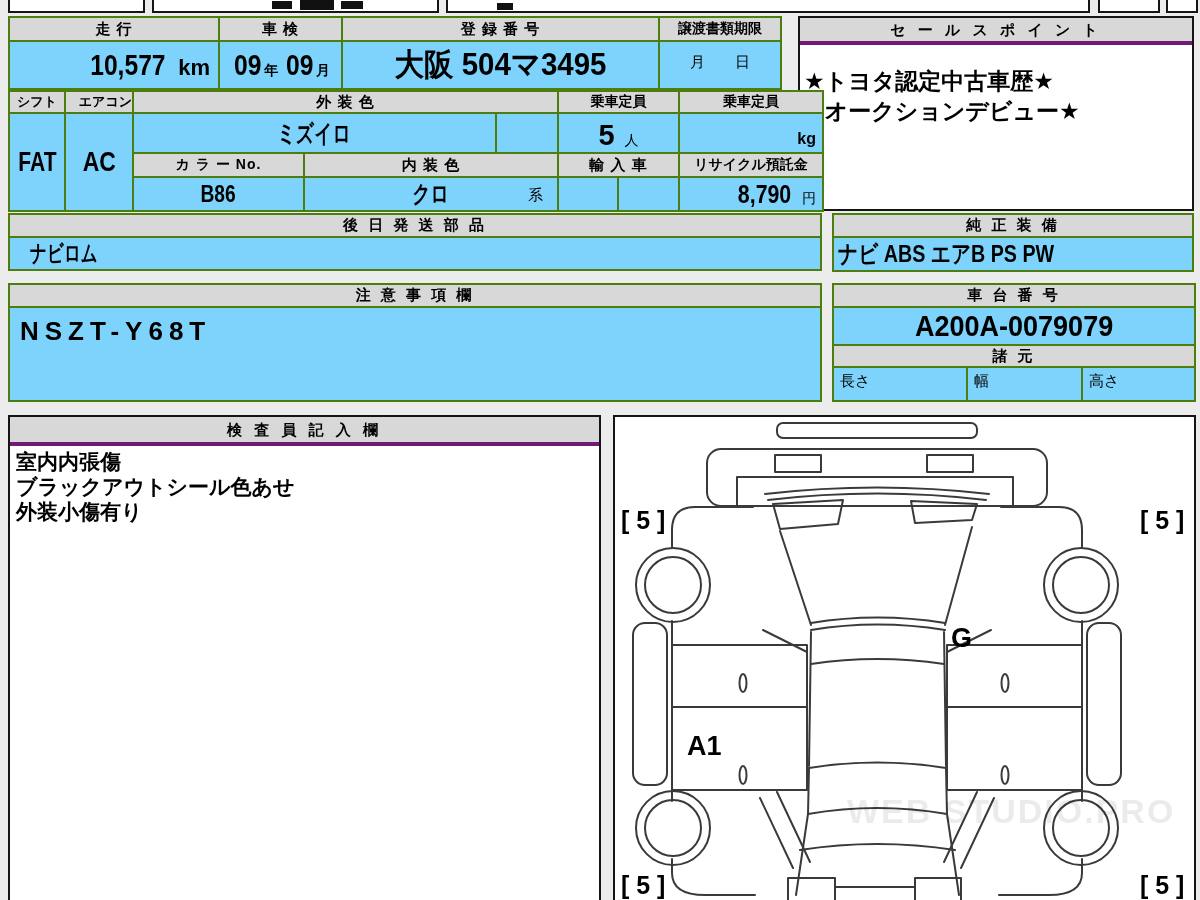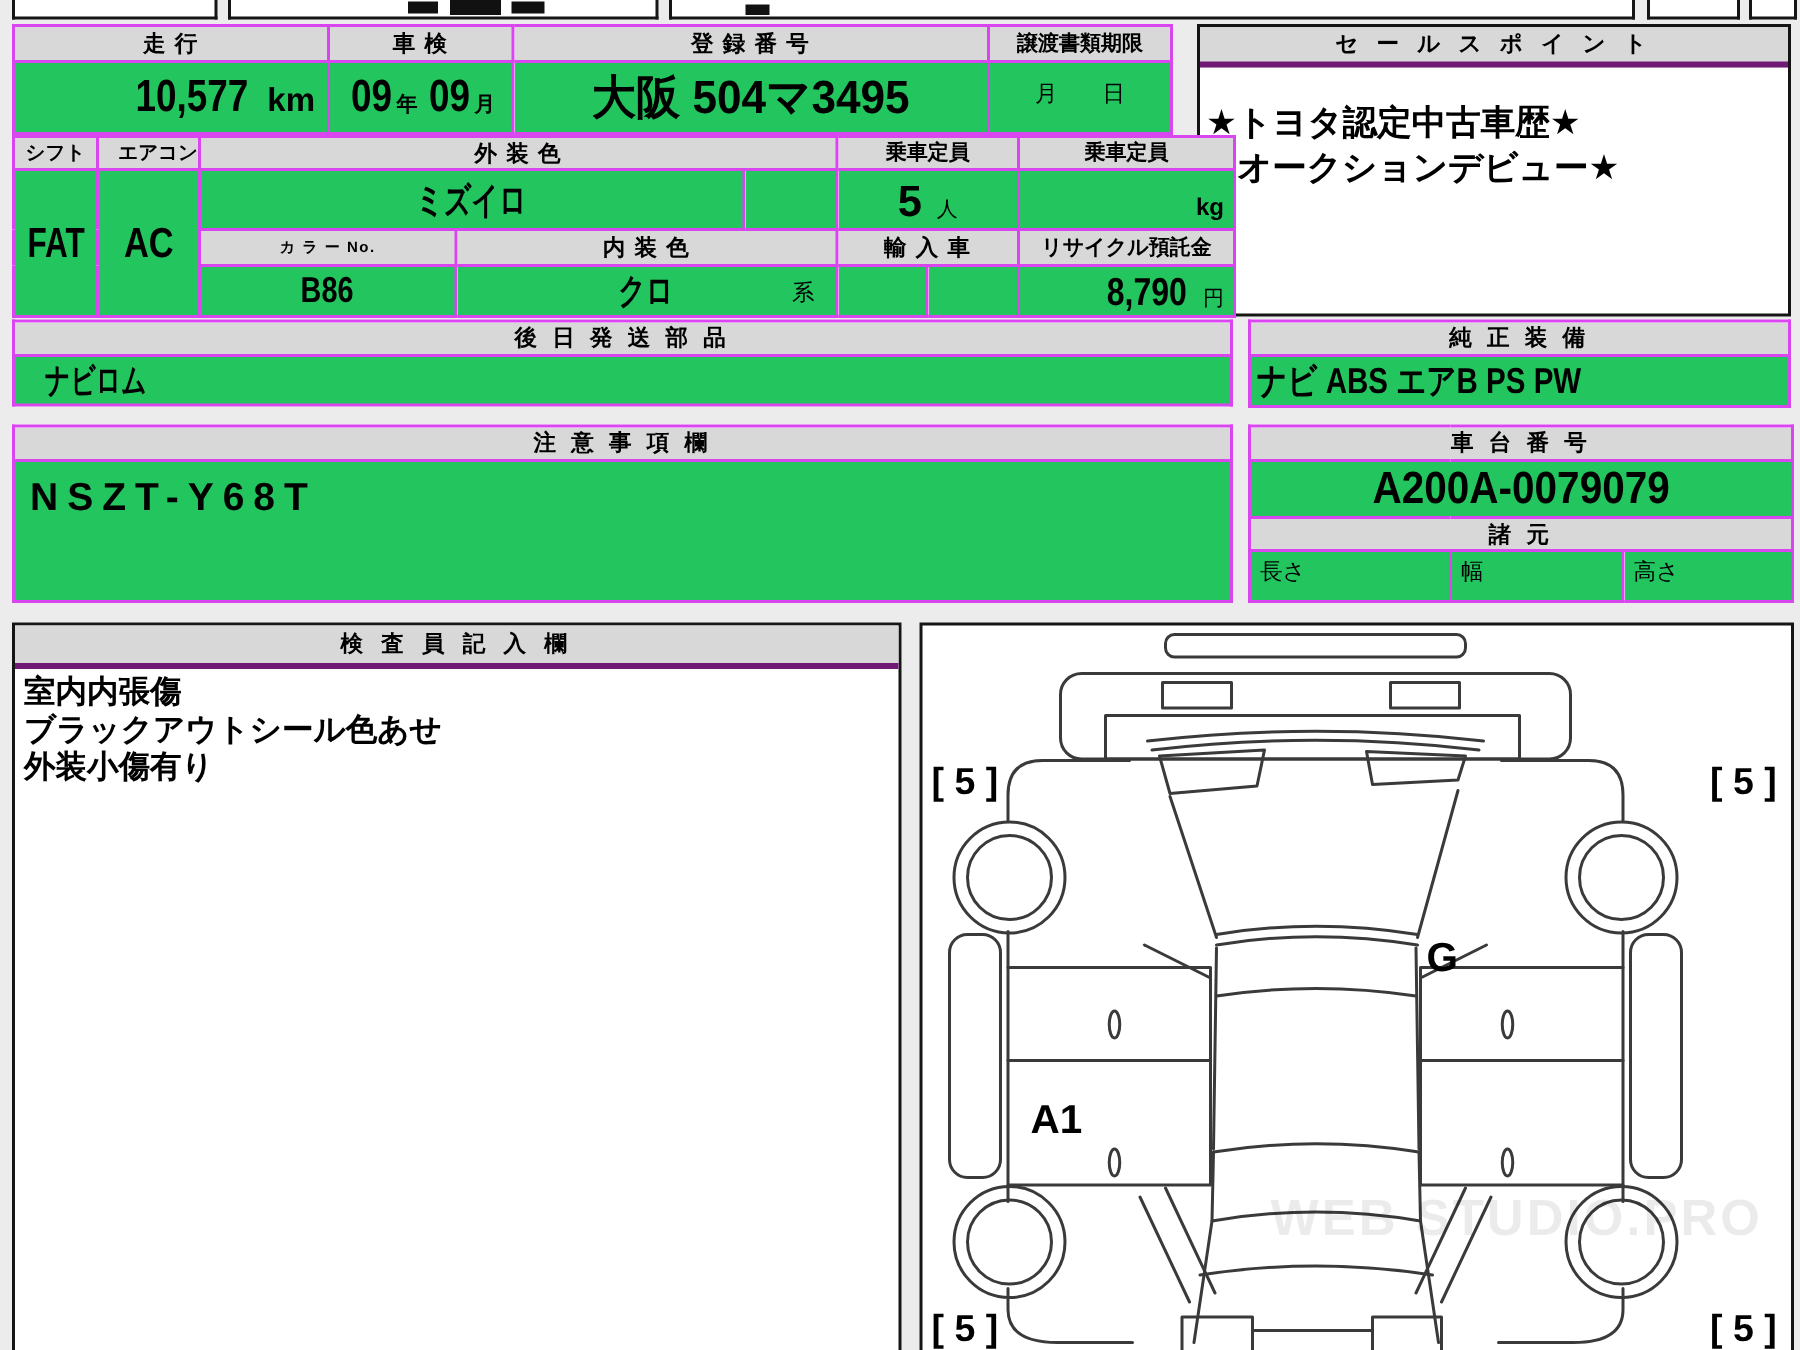--- a/index.html
+++ b/index.html
@@ -1,21 +1,21 @@
 <!DOCTYPE html>
 <html><head>
 <meta charset="utf-8">
 <style>
   html,body{margin:0;padding:0;}
   body{font-family:"Liberation Sans","DejaVu Sans",sans-serif;color:#000;}
   .page{position:relative;width:1200px;height:900px;background:#ececec;overflow:hidden;}
   table{border-collapse:collapse;table-layout:fixed;position:absolute;background:#fff;}
-  td{border:2px solid #d946ef;padding:0;overflow:hidden;vertical-align:middle;box-sizing:border-box;}
+  td{border:2px solid #4d7c0f;padding:0;overflow:hidden;vertical-align:middle;box-sizing:border-box;}
   td.h{background:#d8d8d8;text-align:center;font-weight:bold;font-size:15px;letter-spacing:1px;}
-  td.v{background:#22c55e;}
+  td.v{background:#7dd3fc;}
   .big{font-weight:bold;font-size:30px;}
   .cond{display:inline-block;transform:scaleX(.82);transform-origin:center;white-space:nowrap;}
   .condL{display:inline-block;transform:scaleX(.85);transform-origin:left;white-space:nowrap;}
   .unit{font-weight:bold;font-size:14px;}
   .pstrip{position:absolute;top:0;height:13px;background:#fff;border:2px solid #151515;border-top:none;box-sizing:border-box;}
   .blob{position:absolute;background:#111;}
   .box{position:absolute;background:#fff;border:2px solid #151515;box-sizing:border-box;}
   .boxhdr{background:#d8d8d8;border-bottom:4px solid #701a75;text-align:center;font-weight:bold;font-size:15px;letter-spacing:2px;height:23px;line-height:23px;}
   .starline{font-weight:bold;font-size:23px;line-height:30px;padding-left:4px;white-space:nowrap;}
   .notetext{font-weight:bold;font-size:26px;letter-spacing:6px;padding:8px 0 0 10px;}
@@ -114,21 +114,21 @@
       <td class="v"></td>
       <td class="v" colspan="2">
         <div style="display:flex;justify-content:center;align-items:baseline;gap:10px;padding-top:4px;">
           <span style="font-weight:bold;font-size:29px;">5</span>
           <span style="font-size:14px;">人</span>
         </div>
       </td>
       <td class="v" style="text-align:right;vertical-align:bottom;padding:0 6px 4px 0;font-weight:bold;font-size:16px;">kg</td>
     </tr>
     <tr style="height:24px;">
-      <td class="h" style="font-size:10px;">カ ラ ー No.</td>
+      <td class="h" style="font-size:14px;">カ ラ ー No.</td>
       <td class="h" colspan="2">内 装 色</td>
       <td class="h" colspan="2">輸 入 車</td>
       <td class="h" style="font-size:14px;letter-spacing:0;">リサイクル預託金</td>
     </tr>
     <tr style="height:34px;">
       <td class="v" style="text-align:center;">
         <span class="cond" style="font-weight:bold;font-size:24px;transform:scaleX(.8);">B86</span>
       </td>
       <td class="v cellrel" colspan="2" style="text-align:center;">
         <span class="cond" style="font-weight:bold;font-size:24px;transform:scaleX(.75);">クロ</span>

